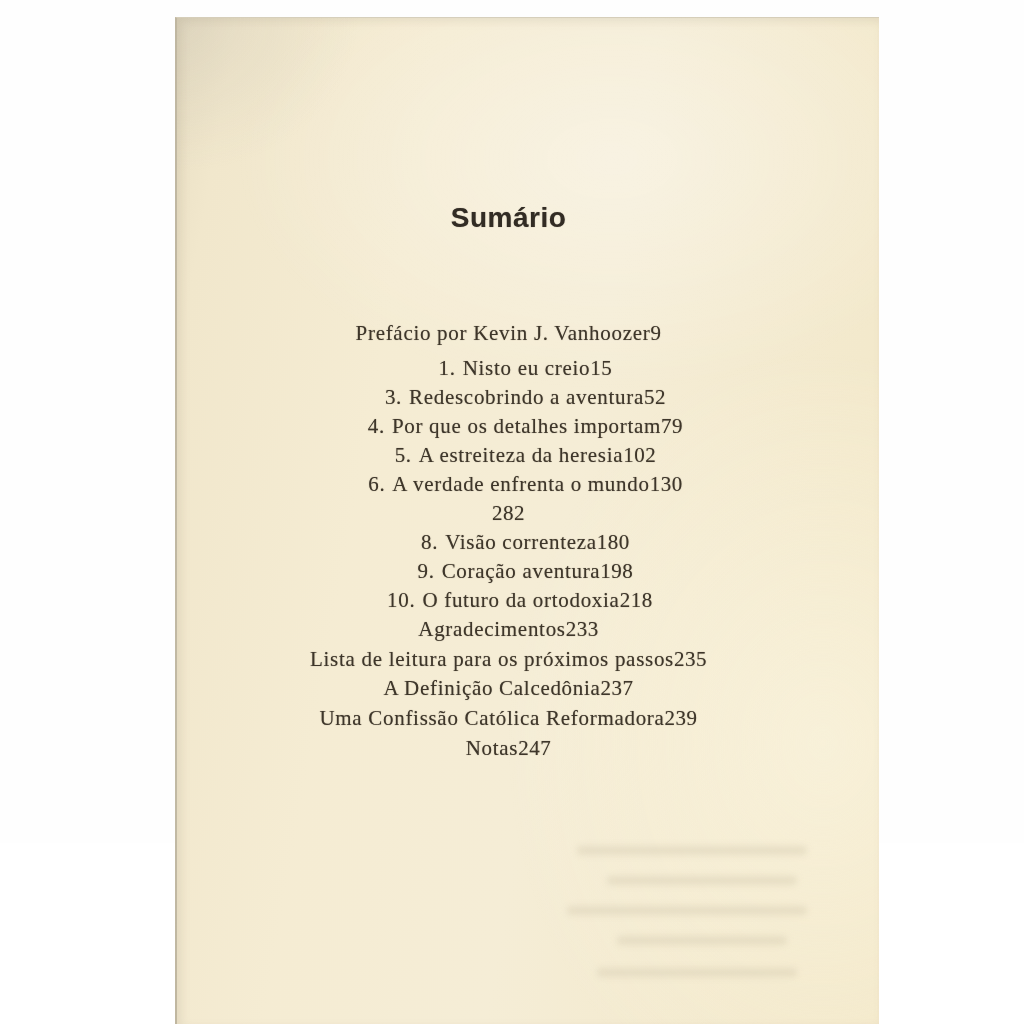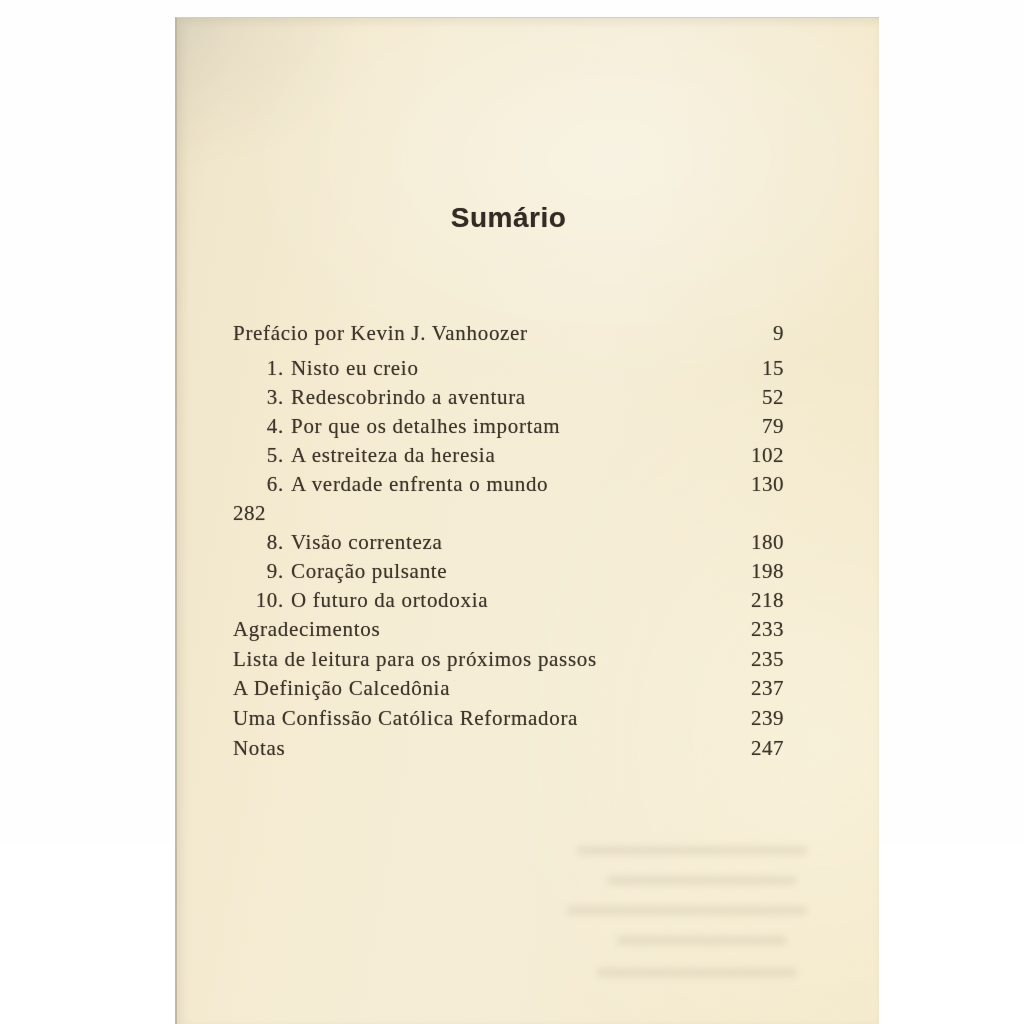--- a/index.html
+++ b/index.html
@@ -65,21 +65,21 @@
     left: 0;
     top: 301px;   
     width: 551px;
     font-size: 21px;
     letter-spacing: 0.7px;
     text-shadow: 0 0 1px rgba(62,54,42,0.5);
   }
 
   .row {
     display: flex;
-    justify-content: space-between;
+    justify-content: center;
     align-items: baseline;
     line-height: 29px;
     height: 29px;
     white-space: nowrap;
   }
 
   .chapters { margin-top: 6px; }
   .backmatter { margin-top: 0; }
   .backmatter .row { line-height: 29.7px; height: 29.7px; }
 
@@ -141,21 +141,21 @@
             <span class="pageno">130</span>
           </div>
           <div class="row">
             <span class="pageno">282</span>
           </div>
           <div class="row">
             <span class="left"><span class="num">8.</span><span class="clabel">Visão correnteza</span></span>
             <span class="pageno">180</span>
           </div>
           <div class="row">
-            <span class="left"><span class="num">9.</span><span class="clabel">Coração pulsante</span></span>
+            <span class="left"><span class="num">9.</span><span class="clabel">Coração aventura</span></span>
             <span class="pageno">198</span>
           </div>
           <div class="row">
             <span class="left"><span class="num">10.</span><span class="clabel">O futuro da ortodoxia</span></span>
             <span class="pageno">218</span>
           </div>
         </div>
 
         <div class="backmatter">
           <div class="row">

